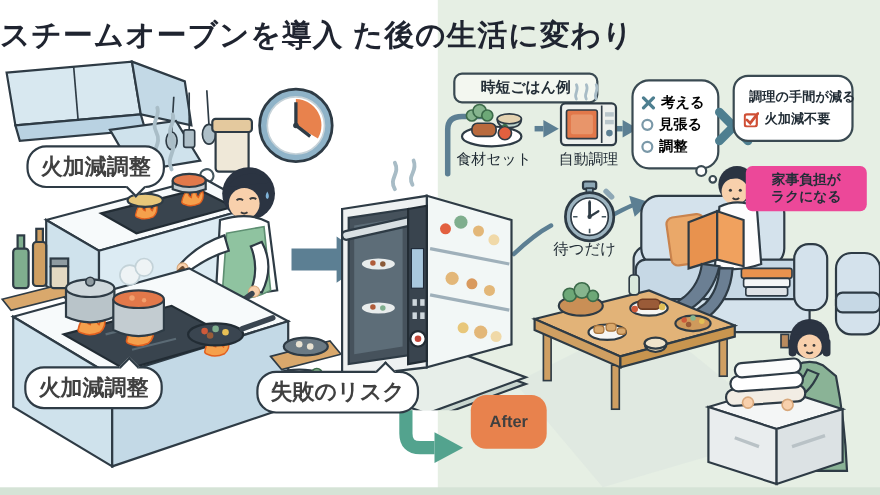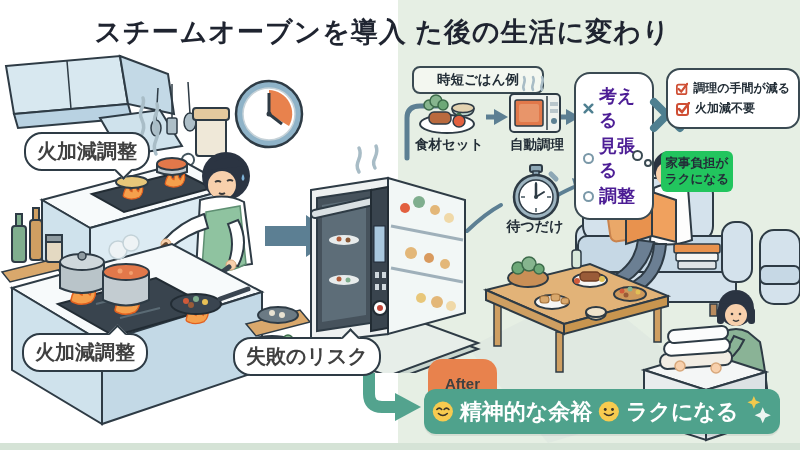--- a/index.html
+++ b/index.html
@@ -2,42 +2,42 @@
 <html><head>
 <meta charset="utf-8">
 <style>
   * { margin:0; padding:0; box-sizing:border-box; }
   body { font-family:"Liberation Sans","DejaVu Sans",sans-serif; background:#888; }
   .canvas { position:relative; width:800px; height:450px; background:#ffffff; overflow:hidden; }
   .abs { position:absolute; }
   .bg-green { left:398px; top:0; width:402px; height:450px; background:#e6efe4; z-index:0; }
   .bg-strip { left:0; bottom:0; width:800px; height:7px; background:#d5e3d6; z-index:1; }
   svg.layer { position:absolute; pointer-events:none; }
-  .title { left:0; top:14px; width:765px; text-align:center; font-size:27px; font-weight:700;
+  .title { left:0; top:14px; width:765px; text-align:left; font-size:27px; font-weight:700;
            color:#1f2430; letter-spacing:1px; z-index:6; }
   .bubble { background:#fff; border:2.5px solid #2e3b45; border-radius:18px; padding:4px 11px;
             font-size:20px; font-weight:700; color:#404040; z-index:6; white-space:nowrap; }
   .bubble:after { content:''; position:absolute; width:11px; height:11px; background:#fff; }
   .tail-down:after { border-right:2.5px solid #2e3b45; border-bottom:2.5px solid #2e3b45;
                      transform:rotate(45deg); bottom:-8px; right:18px; }
   .tail-up:after { border-left:2.5px solid #2e3b45; border-top:2.5px solid #2e3b45;
                    transform:rotate(45deg); top:-8px; right:22px; }
   .badge-jitan { left:412px; top:66px; background:#f3f7f0; border:2px solid #3a4a52; border-radius:8px;
                  padding:3px 23px; font-size:13.5px; font-weight:700; color:#222d36; z-index:6; }
-  .flow-label { font-size:13.5px; font-weight:700; color:#222d36; text-align:center; z-index:6; white-space:nowrap; }
+  .flow-label { font-size:13.5px; font-weight:400; color:#222d36; z-index:6; white-space:nowrap; }
   .thought { left:574px; top:72px; width:80px; background:#fff; border:2px solid #3a4a52;
              border-radius:16px; padding:8px 7px; z-index:6; }
-  .trow { display:flex; align-items:center; gap:5px; margin:2px 0; font-size:18px; font-weight:700; color:#4c1d95; }
+  .trow { display:flex; align-items:center; gap:5px; margin:2px 0; font-size:13px; font-weight:700; color:#000000;text-align:right; }
   .circ { width:11px; height:11px; border:2.5px solid #7a98a8; border-radius:50%; background:#fff; flex:0 0 auto; }
   .tail-c { background:#fff; border:2px solid #3a4a52; border-radius:50%; z-index:6; }
   .bigx { left:648px; top:96px; z-index:6; }
-  .checklist { left:666px; top:68px; width:134px; background:#fff; border:2px solid #3a4a52;
+  .checklist { left:666px; top:68px; width:110px; background:#fff; border:2px solid #3a4a52;
                border-radius:14px; padding:7px 8px; z-index:6;font-family:Liberation Serif, serif; }
   .crow { display:flex; align-items:center; gap:5px; margin:3px 0; font-size:12px; font-weight:700; color:#222d36; white-space:nowrap; }
-  .points { left:661px; top:151px; background:#22c55e; border-radius:6px; padding:4px 4px;
+  .points { left:678px; top:151px; background:#ec4899; border-radius:6px; padding:4px 23px;
             font-size:12.5px; font-weight:700; color:#232e38; text-align:center; line-height:1.3; z-index:6; }
   .after-badge { left:428px; top:359px; background:#e8824d; border-radius:14px; padding:16px 17px;
                  font-size:15px; font-weight:700; color:#404040; z-index:6; }
   .banner { left:424px; top:389px; width:356px; height:45px; background:#4fa28c; border-radius:12px;
             display:flex; align-items:center; padding:0 8px; gap:6px; z-index:6;
             box-shadow:0 2px 0 rgba(0,0,0,.07); }
   .banner .btxt { font-size:22px; font-weight:700; color:#fff; white-space:nowrap; }
 </style>
 </head>
 <body>
@@ -397,33 +397,14 @@
       <line x1="16" y1="34" x2="20" y2="34"></line>
         <line x1="42" y1="34" x2="46" y2="34"></line>
     </g>
     <line x1="31" y1="34" x2="31" y2="21" stroke="#2e3b45" stroke-width="2.5" stroke-linecap="round"></line>
     <line x1="31" y1="34" x2="39" y2="29" stroke="#2e3b45" stroke-width="2" stroke-linecap="round"></line>
     <circle cx="31" cy="34" r="2" fill="#2e3b45"></circle>
   </svg>
   <div class="abs flow-label" style="left:503px;top:218px;width:64px;font-size:14px">待つだけ</div>
 
   <div class="abs after-badge">After</div>
-  <div class="abs banner">
-    <svg width="27" height="27" viewBox="0 0 27 27">
-      <circle cx="13.5" cy="13.5" r="12.5" fill="#f7cb4f"></circle>
-      <path d="M6,11 q3,-3.5 6,0 M15,11 q3,-3.5 6,0" stroke="#3b3428" stroke-width="2" fill="none" stroke-linecap="round"></path>
-      <path d="M8,16 q5.5,5 11,0" stroke="#3b3428" stroke-width="2" fill="none" stroke-linecap="round"></path>
-    </svg>
-    <span class="btxt">精神的な余裕</span>
-    <svg width="27" height="27" viewBox="0 0 27 27">
-      <circle cx="13.5" cy="13.5" r="12.5" fill="#f7cb4f"></circle>
-      <circle cx="9" cy="11" r="1.8" fill="#3b3428"></circle>
-        <circle cx="18" cy="11" r="1.8" fill="#3b3428"></circle>
-      <path d="M8,16 q5.5,5 11,0" stroke="#3b3428" stroke-width="2" fill="none" stroke-linecap="round"></path>
-    </svg>
-    <span class="btxt">ラクになる</span>
-    <svg width="34" height="40" viewBox="0 0 34 40">
-      <path d="M11,0 L13.4,5.6 L19,8 L13.4,10.4 L11,16 L8.6,10.4 L3,8 L8.6,5.6 Z" fill="#f2c94c"></path>
-      <path d="M22,14 L25,21 L32,24 L25,27 L22,34 L19,27 L12,24 L19,21 Z" fill="#eef6f2"></path>
-    </svg>
-  </div>
 
 </div>
 
 </body></html>

